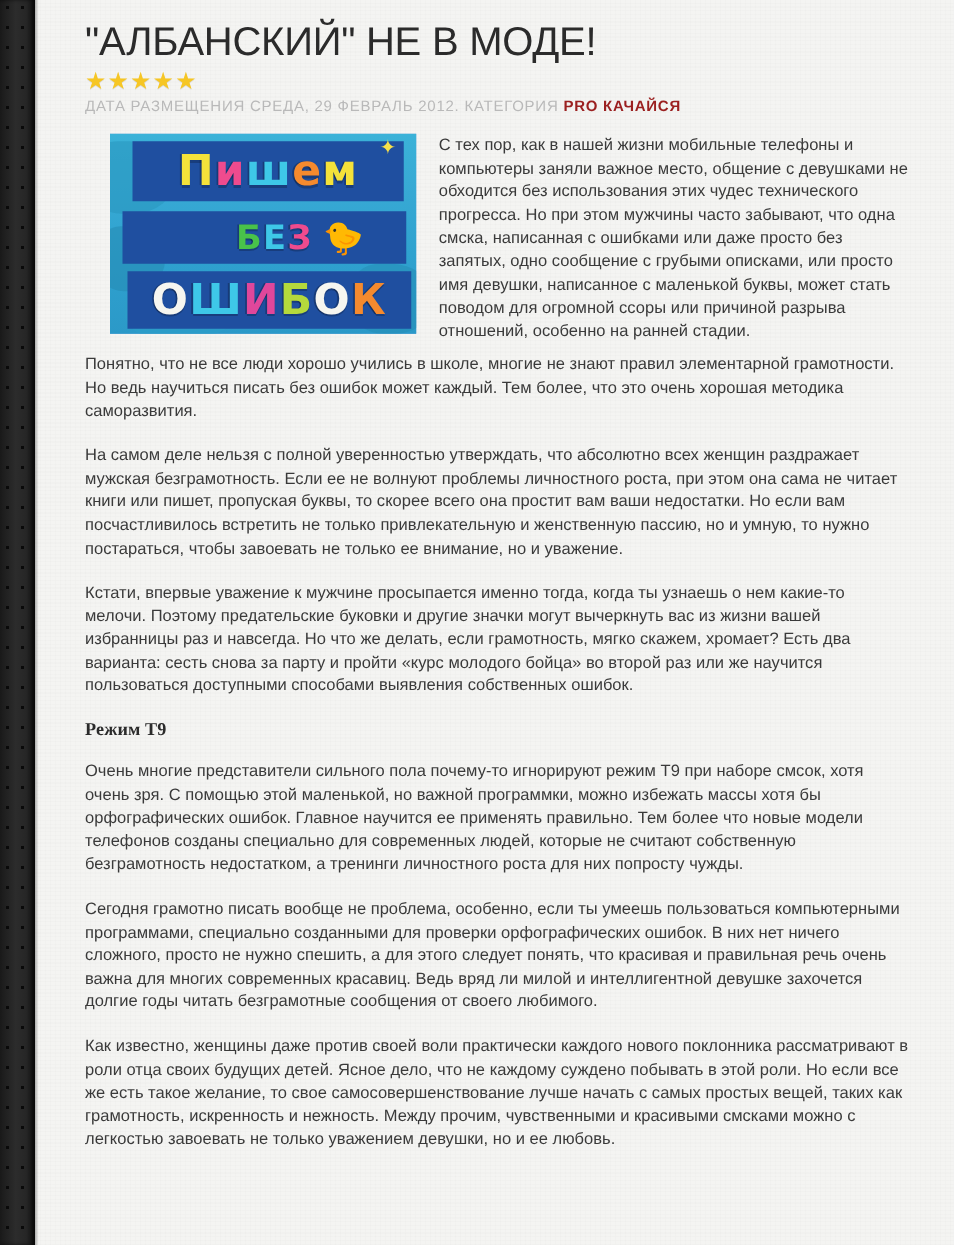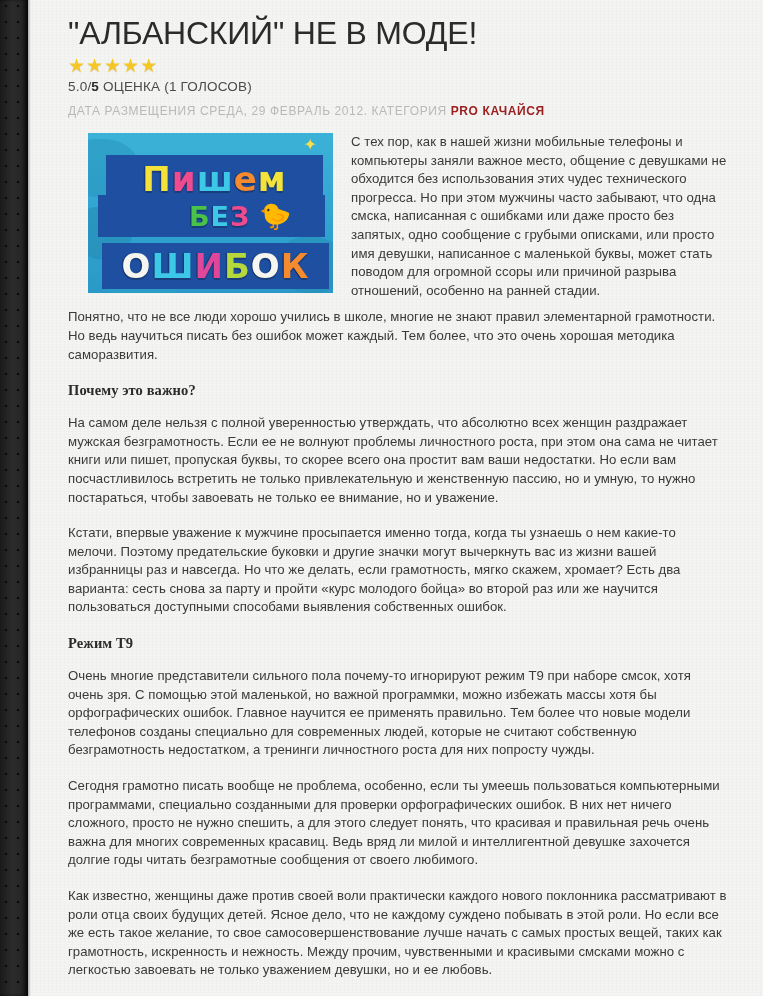--- a/index.html
+++ b/index.html
@@ -138,21 +138,21 @@
 
   .fig-band {
     position: absolute;
     left: 8px;
     right: 6px;
     background: #1f4fa0;
     display: flex;
     align-items: center;
     justify-content: center;
   }
-  .fig-band.band1 { top: 22px;  height: 48px; left: 18px; right: 10px; }
+  .fig-band.band1 { top: 6px;  height: 48px; left: 18px; right: 10px; }
   .fig-band.band2 { top: 62px; height: 42px; left: 10px; right: 8px; }
   .fig-band.band3 { top: 110px; height: 46px; left: 14px; right: 4px; }
 
   .fig-word {
     font-family: "DejaVu Sans", sans-serif;
     font-weight: 700;
     letter-spacing: 1px;
     line-height: 1;
     white-space: nowrap;
   }
@@ -229,24 +229,20 @@
 
   <div id="left-gutter"></div>
   <div id="gutter-edge"></div>
 
   <div id="content">
 
     <h1 class="article-title">"АЛБАНСКИЙ" НЕ В МОДЕ!</h1>
 
     <div class="rating-stars">★★★★★</div>
 
-    <div class="rating-line">
-      <span>5.0</span><span class="score-sep">/</span><span class="score-max">5</span>
-      <span>ОЦЕНКА (1 ГОЛОСОВ)</span>
-    </div>
 
     <div class="meta-line">
       <span>ДАТА РАЗМЕЩЕНИЯ СРЕДА, 29 ФЕВРАЛЬ 2012. КАТЕГОРИЯ</span>
       <a href="#" class="category-link">PRO КАЧАЙСЯ</a>
     </div>
 
     <div class="intro-block">
 
       <div class="article-figure">
         <div class="fig-canvas"></div>
@@ -275,21 +271,20 @@
 
         <div class="fig-duck">🐤</div>
         <div class="fig-sparkle">✦</div>
       </div>
 
       <p class="body-text intro-text">С тех пор, как в нашей жизни мобильные телефоны и компьютеры заняли важное место, общение с девушками не обходится без использования этих чудес технического прогресса. Но при этом мужчины часто забывают, что одна смска, написанная с ошибками или даже просто без запятых, одно сообщение с грубыми описками, или просто имя девушки, написанное с маленькой буквы, может стать поводом для огромной ссоры или причиной разрыва отношений, особенно на ранней стадии.</p>
     </div>
 
     <p class="body-text after-figure">Понятно, что не все люди хорошо учились в школе, многие не знают правил элементарной грамотности. Но ведь научиться писать без ошибок может каждый. Тем более, что это очень хорошая методика саморазвития.</p>
 
-    <h3 class="section-heading">Почему это важно?</h3>
     <p class="body-text">На самом деле нельзя с полной уверенностью утверждать, что абсолютно всех женщин раздражает мужская безграмотность. Если ее не волнуют проблемы личностного роста, при этом она сама не читает книги или пишет, пропуская буквы, то скорее всего она простит вам ваши недостатки. Но если вам посчастливилось встретить не только привлекательную и женственную пассию, но и умную, то нужно постараться, чтобы завоевать не только ее внимание, но и уважение.</p>
     <p class="body-text">Кстати, впервые уважение к мужчине просыпается именно тогда, когда ты узнаешь о нем какие-то мелочи. Поэтому предательские буковки и другие значки могут вычеркнуть вас из жизни вашей избранницы раз и навсегда. Но что же делать, если грамотность, мягко скажем, хромает? Есть два варианта: сесть снова за парту и пройти «курс молодого бойца» во второй раз или же научится пользоваться доступными способами выявления собственных ошибок.</p>
 
     <h3 class="section-heading">Режим Т9</h3>
     <p class="body-text">Очень многие представители сильного пола почему-то игнорируют режим Т9 при наборе смсок, хотя очень зря. С помощью этой маленькой, но важной программки, можно избежать массы хотя бы орфографических ошибок. Главное научится ее применять правильно. Тем более что новые модели телефонов созданы специально для современных людей, которые не считают собственную безграмотность недостатком, а тренинги личностного роста для них попросту чужды.</p>
 
     <p class="body-text">Сегодня грамотно писать вообще не проблема, особенно, если ты умеешь пользоваться компьютерными программами, специально созданными для проверки орфографических ошибок. В них нет ничего сложного, просто не нужно спешить, а для этого следует понять, что красивая и правильная речь очень важна для многих современных красавиц. Ведь вряд ли милой и интеллигентной девушке захочется долгие годы читать безграмотные сообщения от своего любимого.</p>
     <p class="body-text">Как известно, женщины даже против своей воли практически каждого нового поклонника рассматривают в роли отца своих будущих детей. Ясное дело, что не каждому суждено побывать в этой роли. Но если все же есть такое желание, то свое самосовершенствование лучше начать с самых простых вещей, таких как грамотность, искренность и нежность. Между прочим, чувственными и красивыми смсками можно с легкостью завоевать не только уважением девушки, но и ее любовь.</p>
 
   </div>

